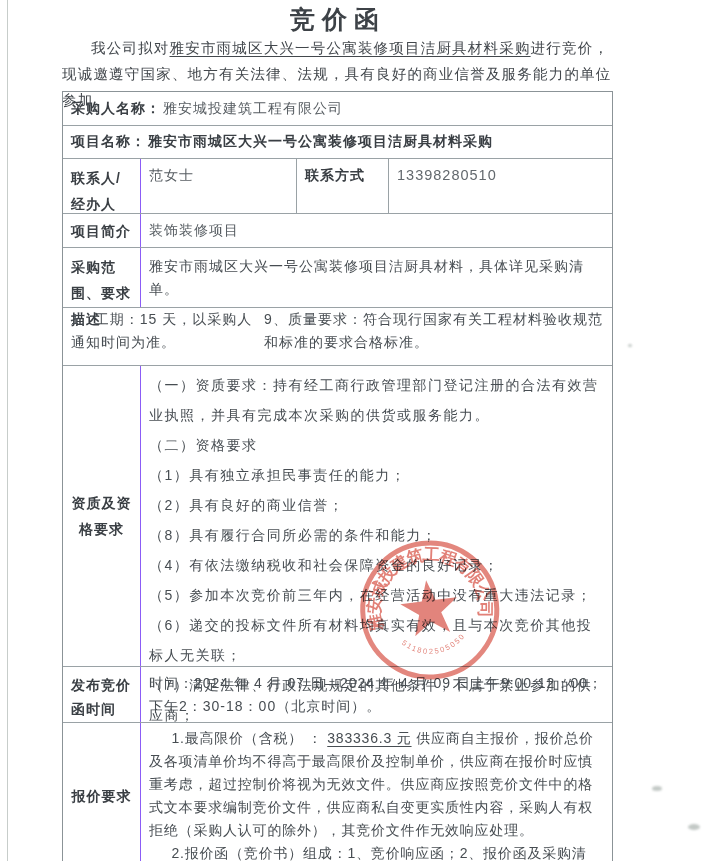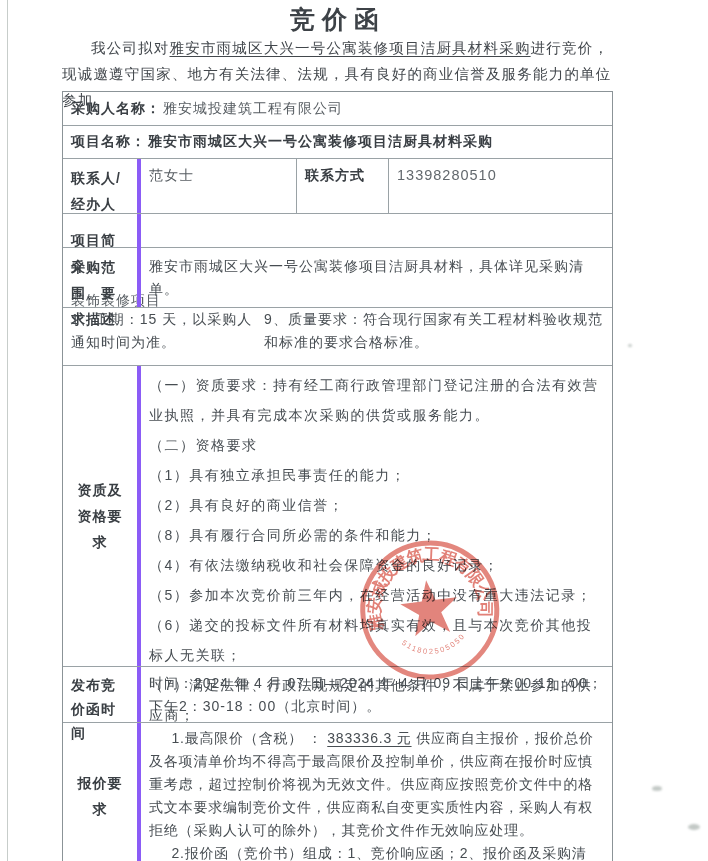--- a/index.html
+++ b/index.html
@@ -25,35 +25,35 @@
 
   .bid-table{
     position:absolute;left:62px;top:91px;width:551px;
     border:1px solid #8b9397;border-bottom:none;
     box-sizing:border-box;background:rgba(255,255,255,0);
   }
   .trow{display:flex;box-sizing:border-box;border-bottom:1px solid #9aa2a6;}
   .trow:last-child{border-bottom:none;}
   .cell{box-sizing:border-box;padding:0 8px;}
   .lbl{
-    width:78px;flex:0 0 78px;border-right:4px solid #8b5cf6;
+    width:78px;flex:0 0 78px;border-right:1px solid #8b5cf6;
     font-weight:bold;color:#3a3f44;font-size:14px;letter-spacing:1px;line-height:26px;
   }
   .lbl.center{display:flex;align-items:center;justify-content:center;text-align:center;}
   .lbl.top{padding-top:6px;}
   .val{flex:1 1 auto;font-size:14px;letter-spacing:1px;color:#575d62;}
   .full{flex:1 1 auto;display:flex;align-items:center;font-size:14px;letter-spacing:1px;}
   .full .k{font-weight:bold;color:#3a3f44;}
   .full .v{color:#575d62;margin-left:2px;}
   .full .v-bold{font-weight:bold;color:#3a3f44;margin-left:2px;}
 
   .r1{height:33px;}
   .r2{height:34px;}
   .r3{height:55px;}
-  .r4{height:34px;flex-direction:column;}
+  .r4{height:34px;}
   .r5{height:60px;}
   .r6{height:58px;}
   .r7{height:301px;}
   .r8{height:56px;}
   .r9{height:145px;}
 
   .mid{border-right:1px solid #9aa2a6;}
   .c-name{width:156px;flex:0 0 156px;padding-top:8px;}
   .c-mlabel{width:92px;flex:0 0 92px;font-weight:bold;color:#3a3f44;padding-top:8px;font-size:14px;letter-spacing:1px;}
   .c-phone{flex:1 1 auto;padding-top:8px;color:#62686d;font-size:14.5px;letter-spacing:1px;}

